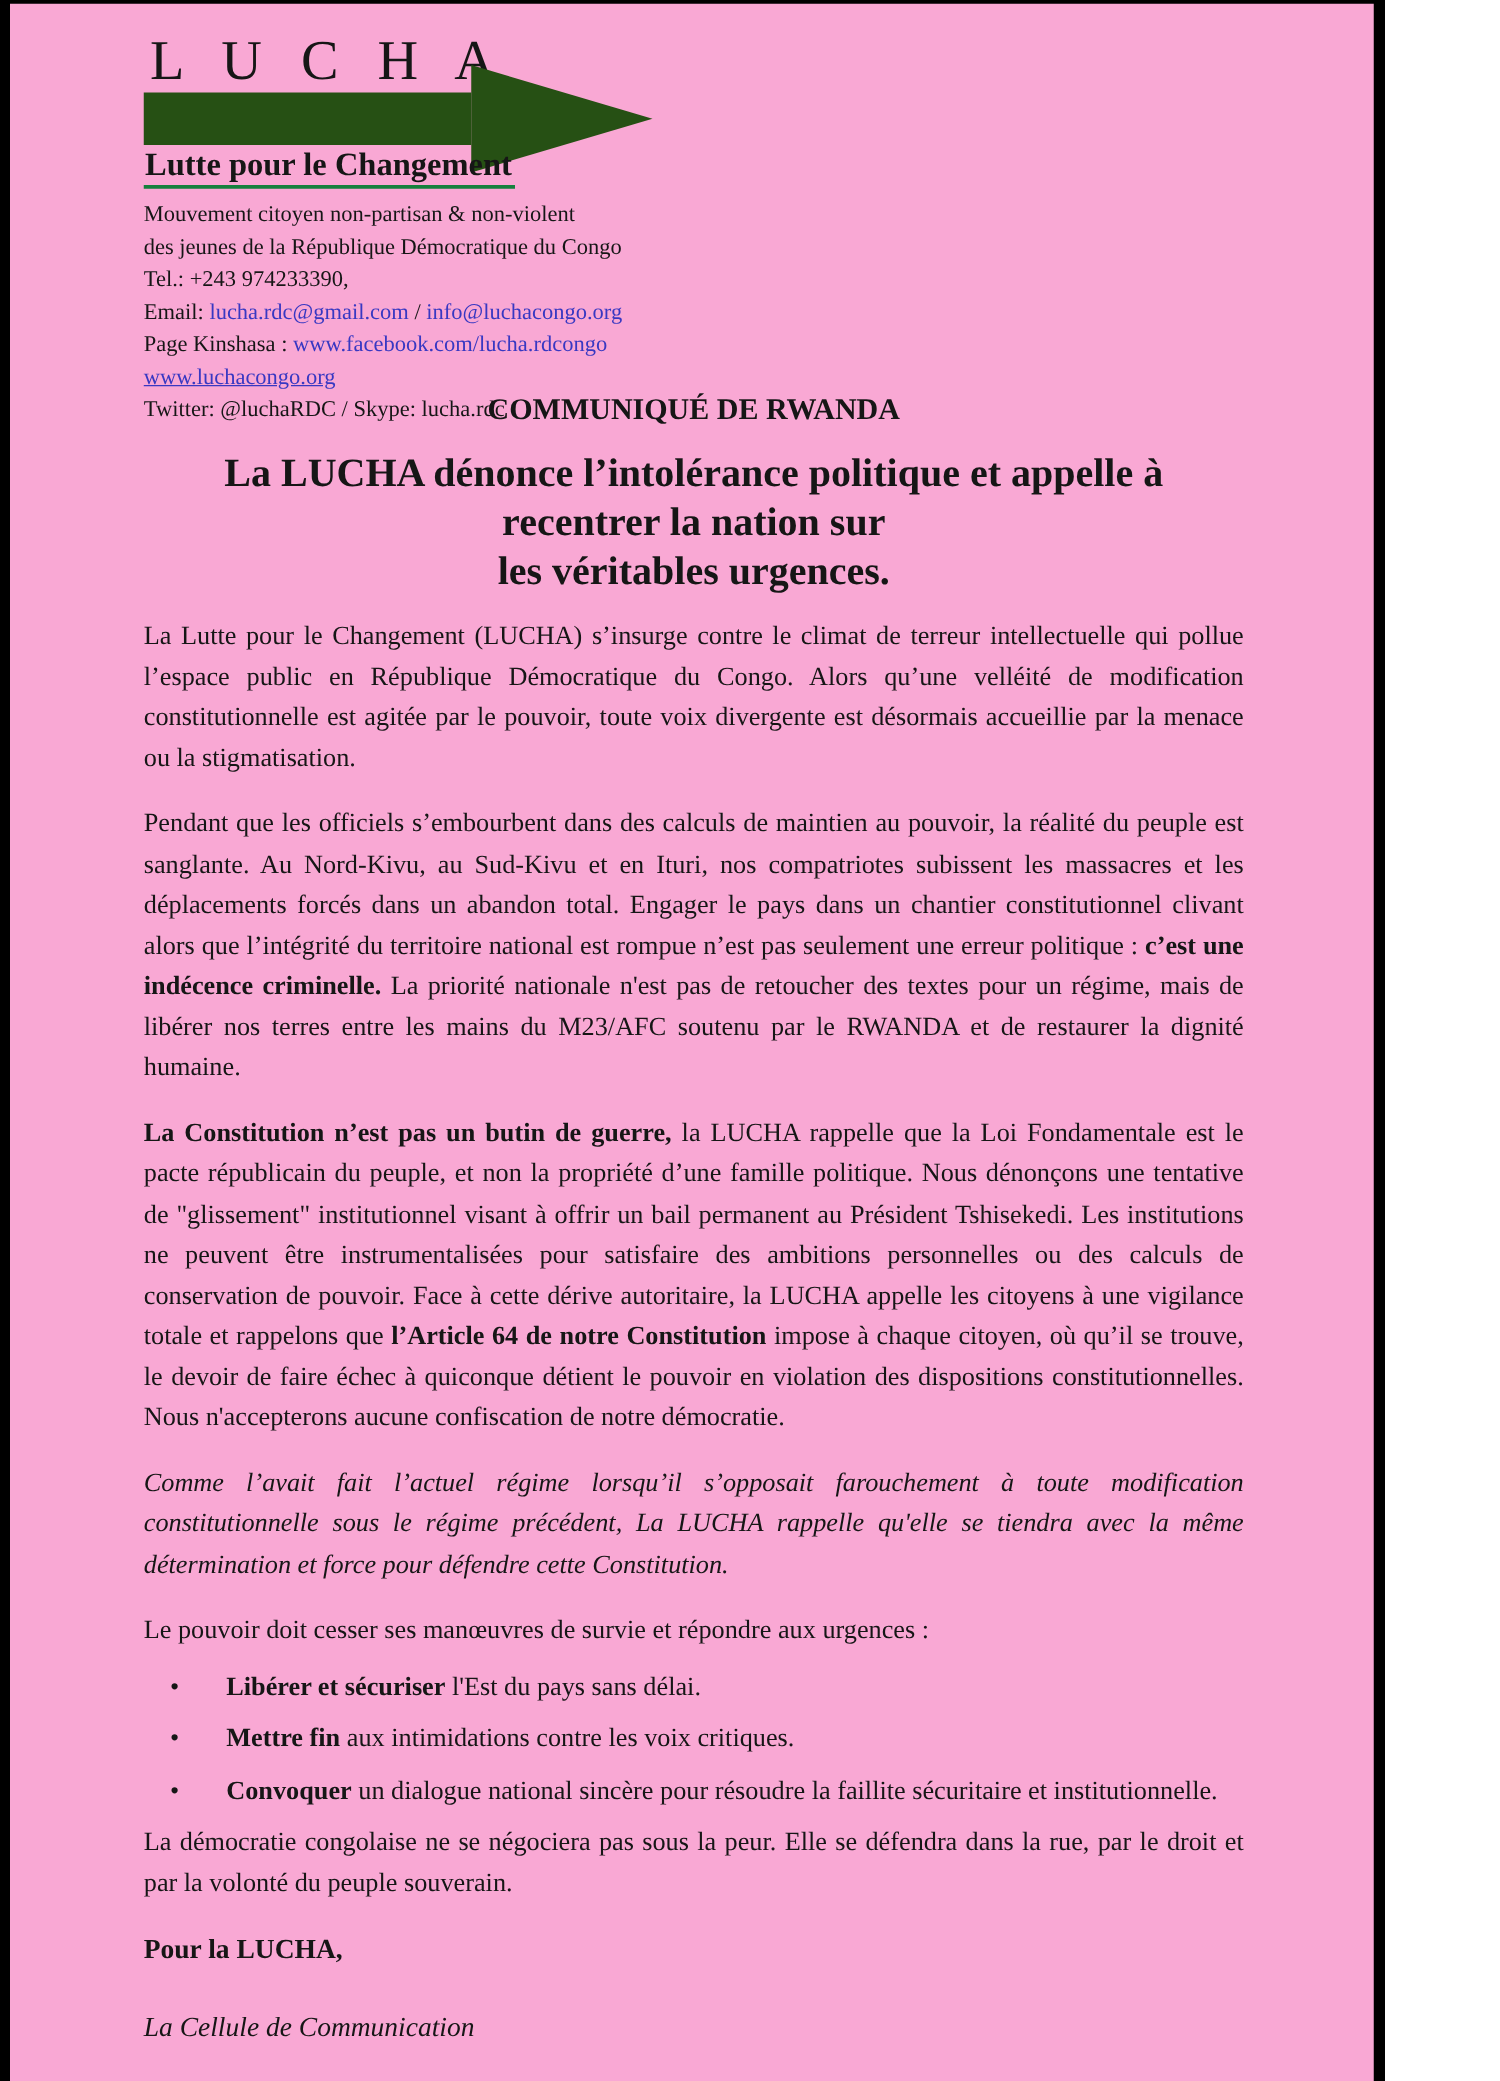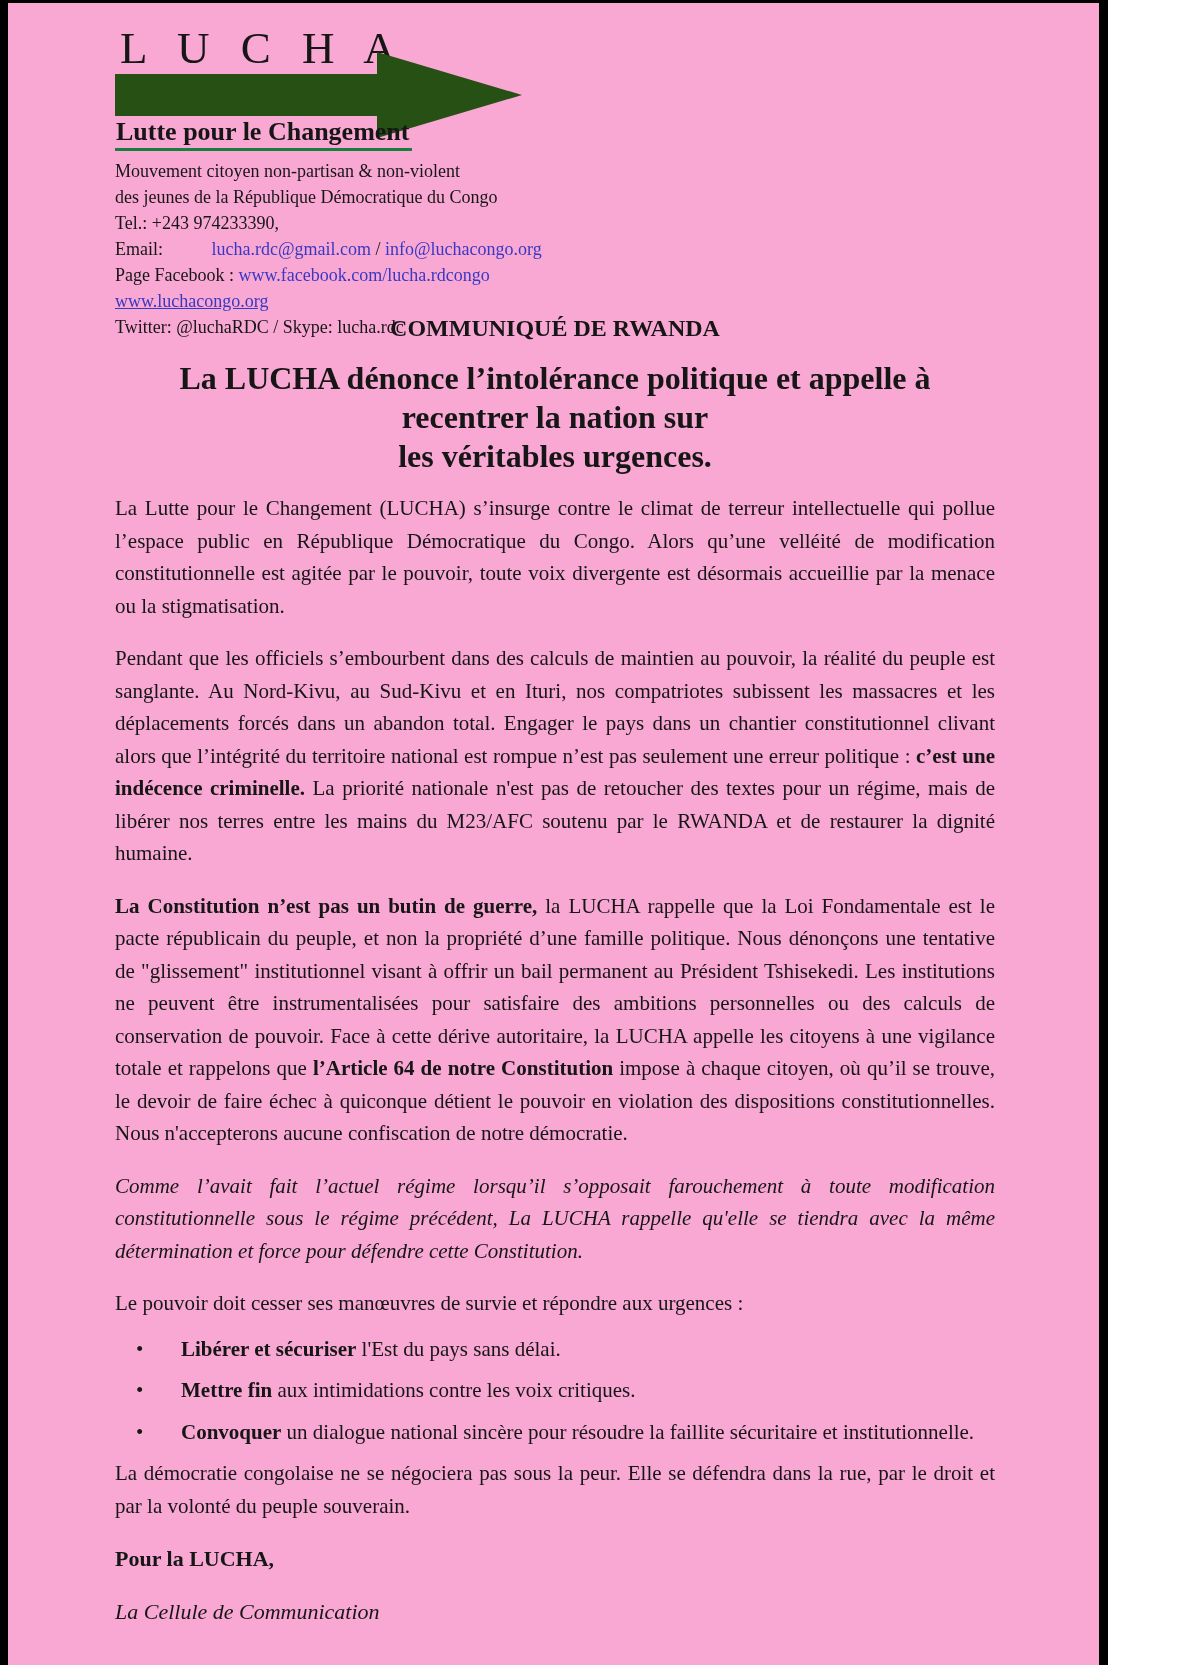--- a/index.html
+++ b/index.html
@@ -95,21 +95,21 @@
     margin-bottom: 9px;
   }
   ul.demands li::before {
     content: "\2022";
     position: absolute;
     left: -45px;
     top: 0;
   }
   .footer { margin-top: 4px; }
   .footer .line { font-weight: 700; font-size: 22px; line-height: 34px; }
-  .signature { font-style: italic; font-size: 22px; line-height: 30px; margin-top: 21px; }
+  .signature { font-style: italic; font-size: 22px; line-height: 30px; margin-top: 31px; }
 </style>
 </head>
 <body>
 
 <div class="page">
   <div class="edge edge-top"></div>
   <div class="edge edge-left"></div>
   <div class="edge edge-right"></div>
 
   <div class="content">
@@ -119,22 +119,22 @@
       <div class="arrow">
         <div class="arrow-bar js-green-bg" style="background: rgb(38, 80, 20);"></div>
         <div class="arrow-head js-green-border" style="border-left-color: rgb(38, 80, 20);"></div>
       </div>
       <div class="tagline">Lutte pour le Changement</div>
 
       <div class="contact">
         <div class="row">Mouvement citoyen non-partisan &amp; non-violent</div>
         <div class="row">des jeunes de la République Démocratique du Congo</div>
         <div class="row">Tel.: +243 974233390,</div>
-        <div class="row"><span>Email: </span><a class="lnk js-link" style="color: rgb(56, 56, 194); margin-left: 44px;">lucha.rdc@gmail.com</a><span> / </span><a class="lnk js-link" style="color: rgb(56, 56, 194);">info@luchacongo.org</a></div>
-        <div class="row"><span>Page Facebook : </span><a class="lnk js-link" style="color: rgb(56, 56, 194);">www.facebook.com/lucha.rdcongo</a></div>
+        <div class="row"><span>Email: </span><a class="lnk js-link" style="color: rgb(56, 56, 194);">lucha.rdc@gmail.com</a><span> / </span><a class="lnk js-link" style="color: rgb(56, 56, 194);">info@luchacongo.org</a></div>
+        <div class="row"><span>Page Kinshasa : </span><a class="lnk js-link" style="color: rgb(56, 56, 194);">www.facebook.com/lucha.rdcongo</a></div>
         <div class="row"><a class="lnk u js-link" style="color: rgb(56, 56, 194);">www.luchacongo.org</a></div>
         <div class="row">Twitter: @luchaRDC / Skype: lucha.rdc</div>
       </div>
     </header>
 
     <main>
       <div class="kicker">COMMUNIQUÉ DE RWANDA</div>
 
       <h1 class="headline">
         <span class="tl">La LUCHA dénonce l’intolérance politique et appelle à recentrer la nation sur</span>

